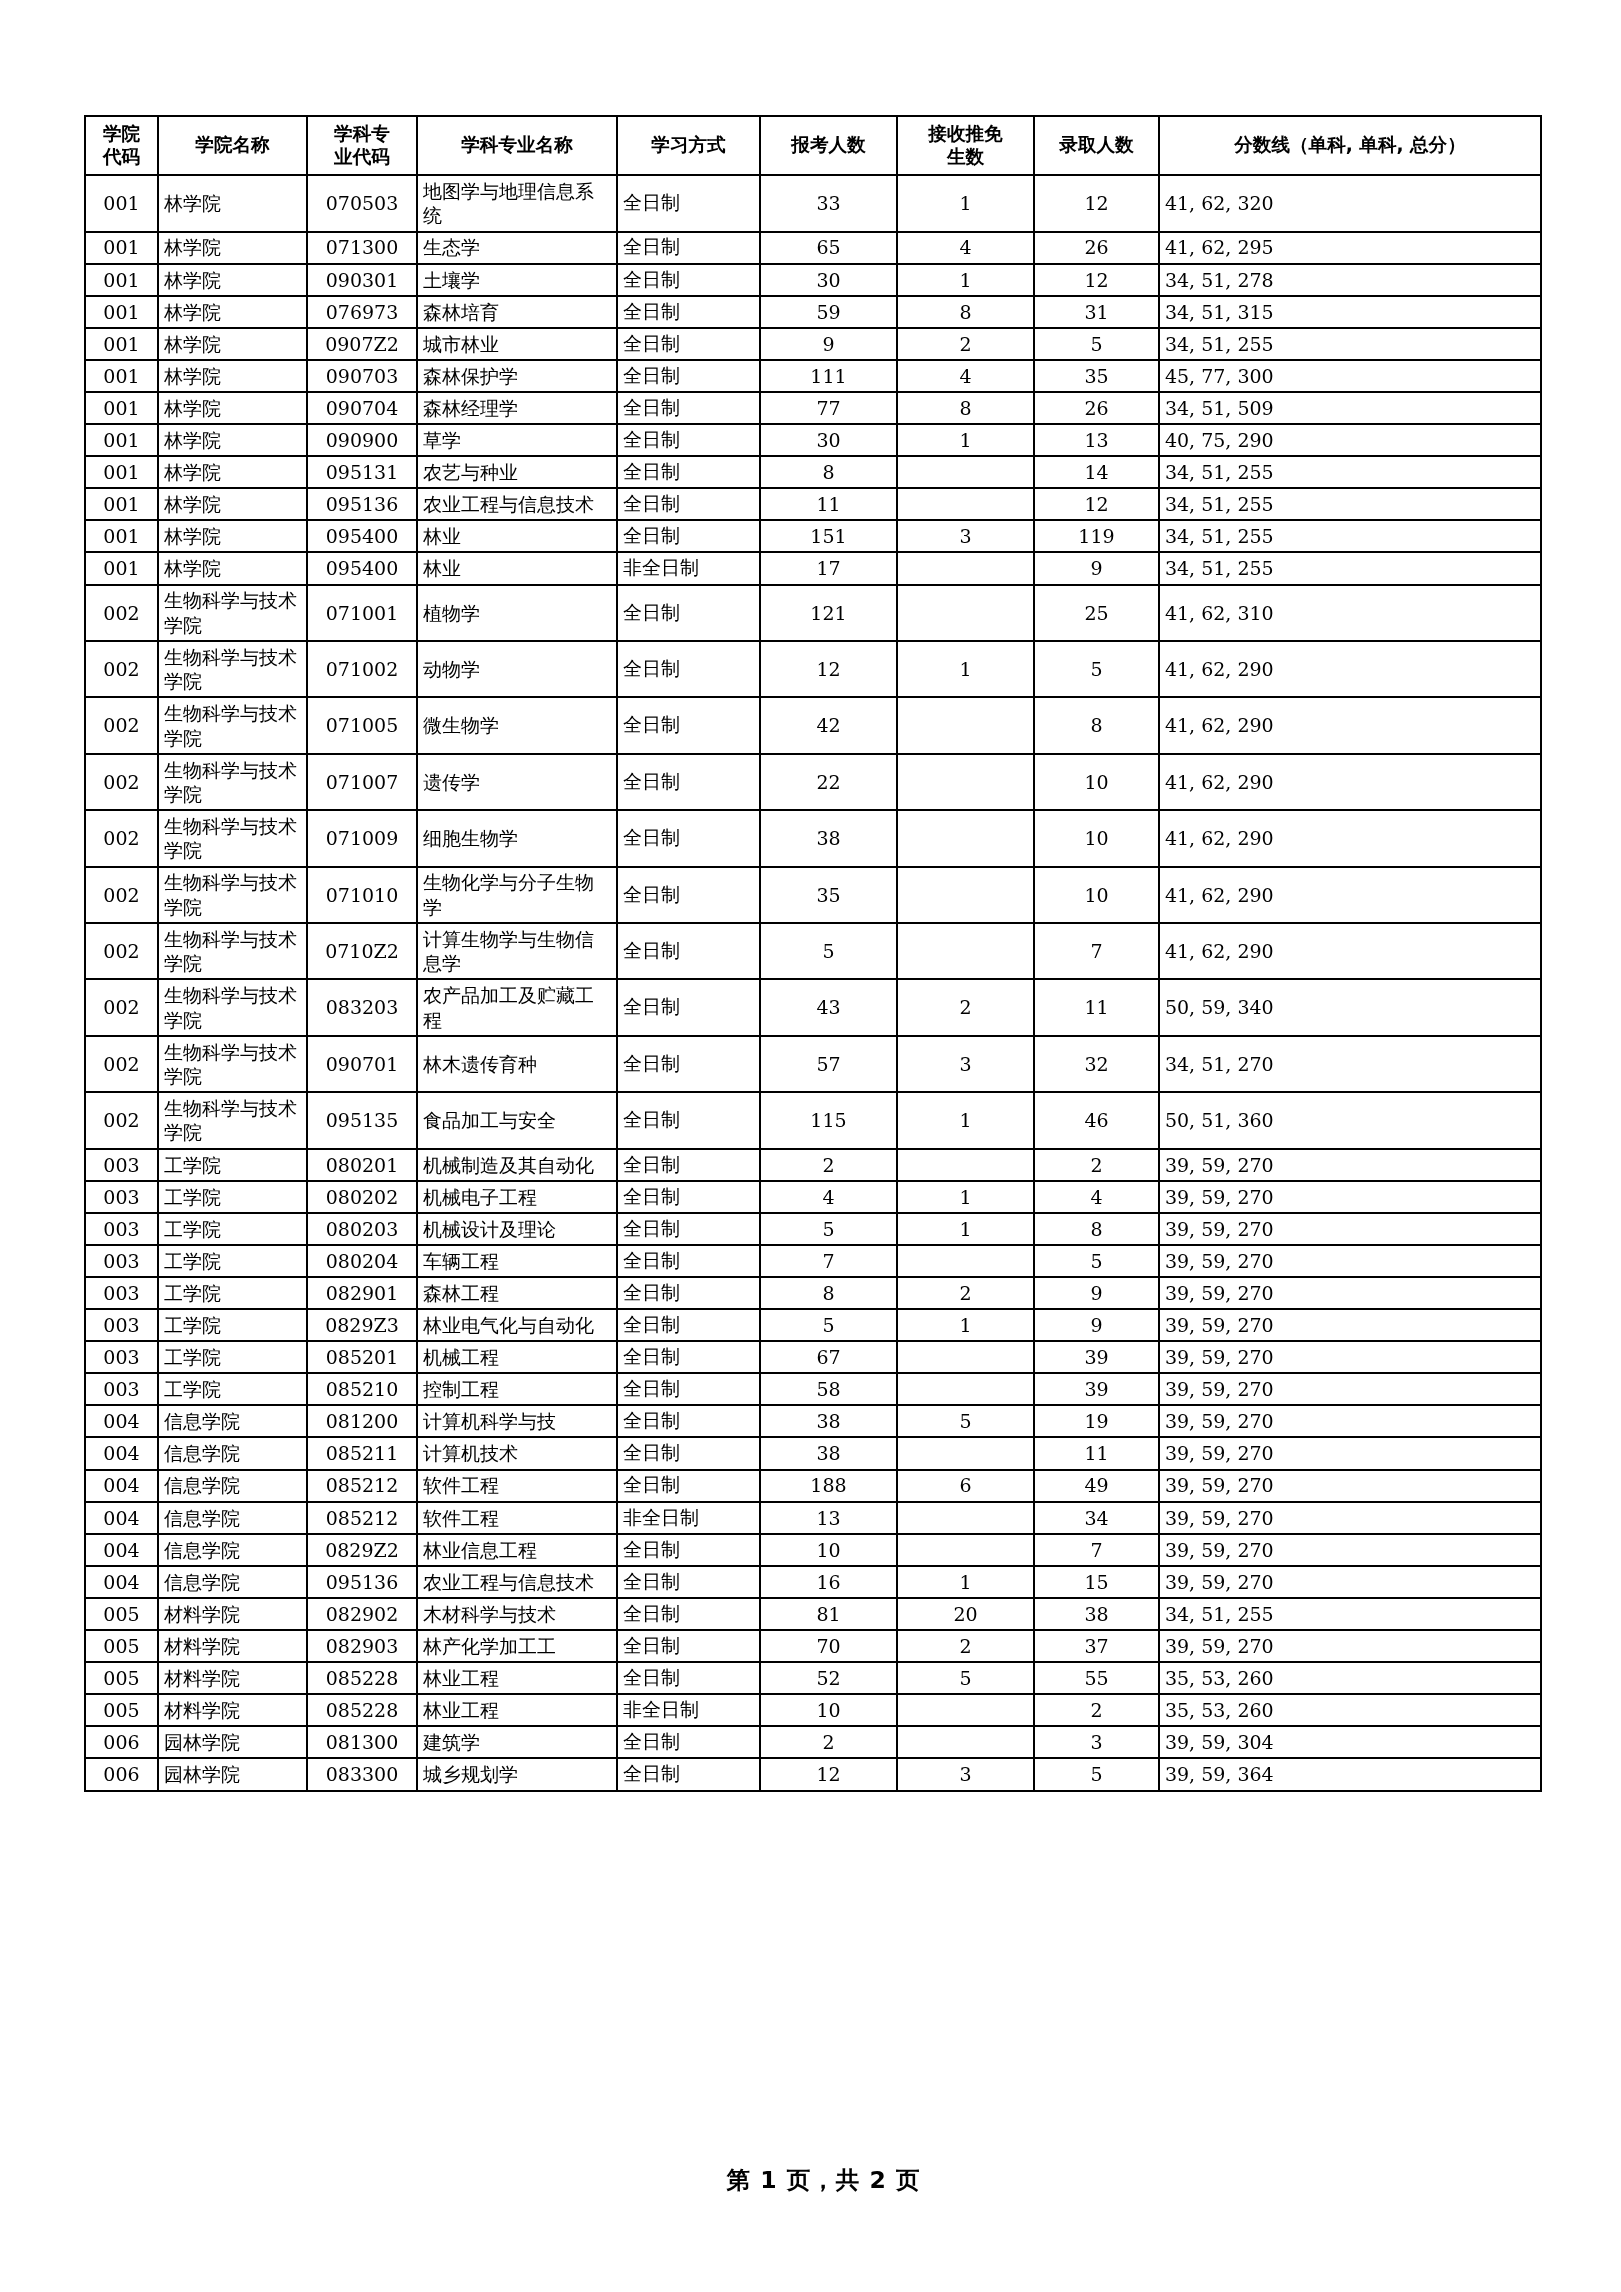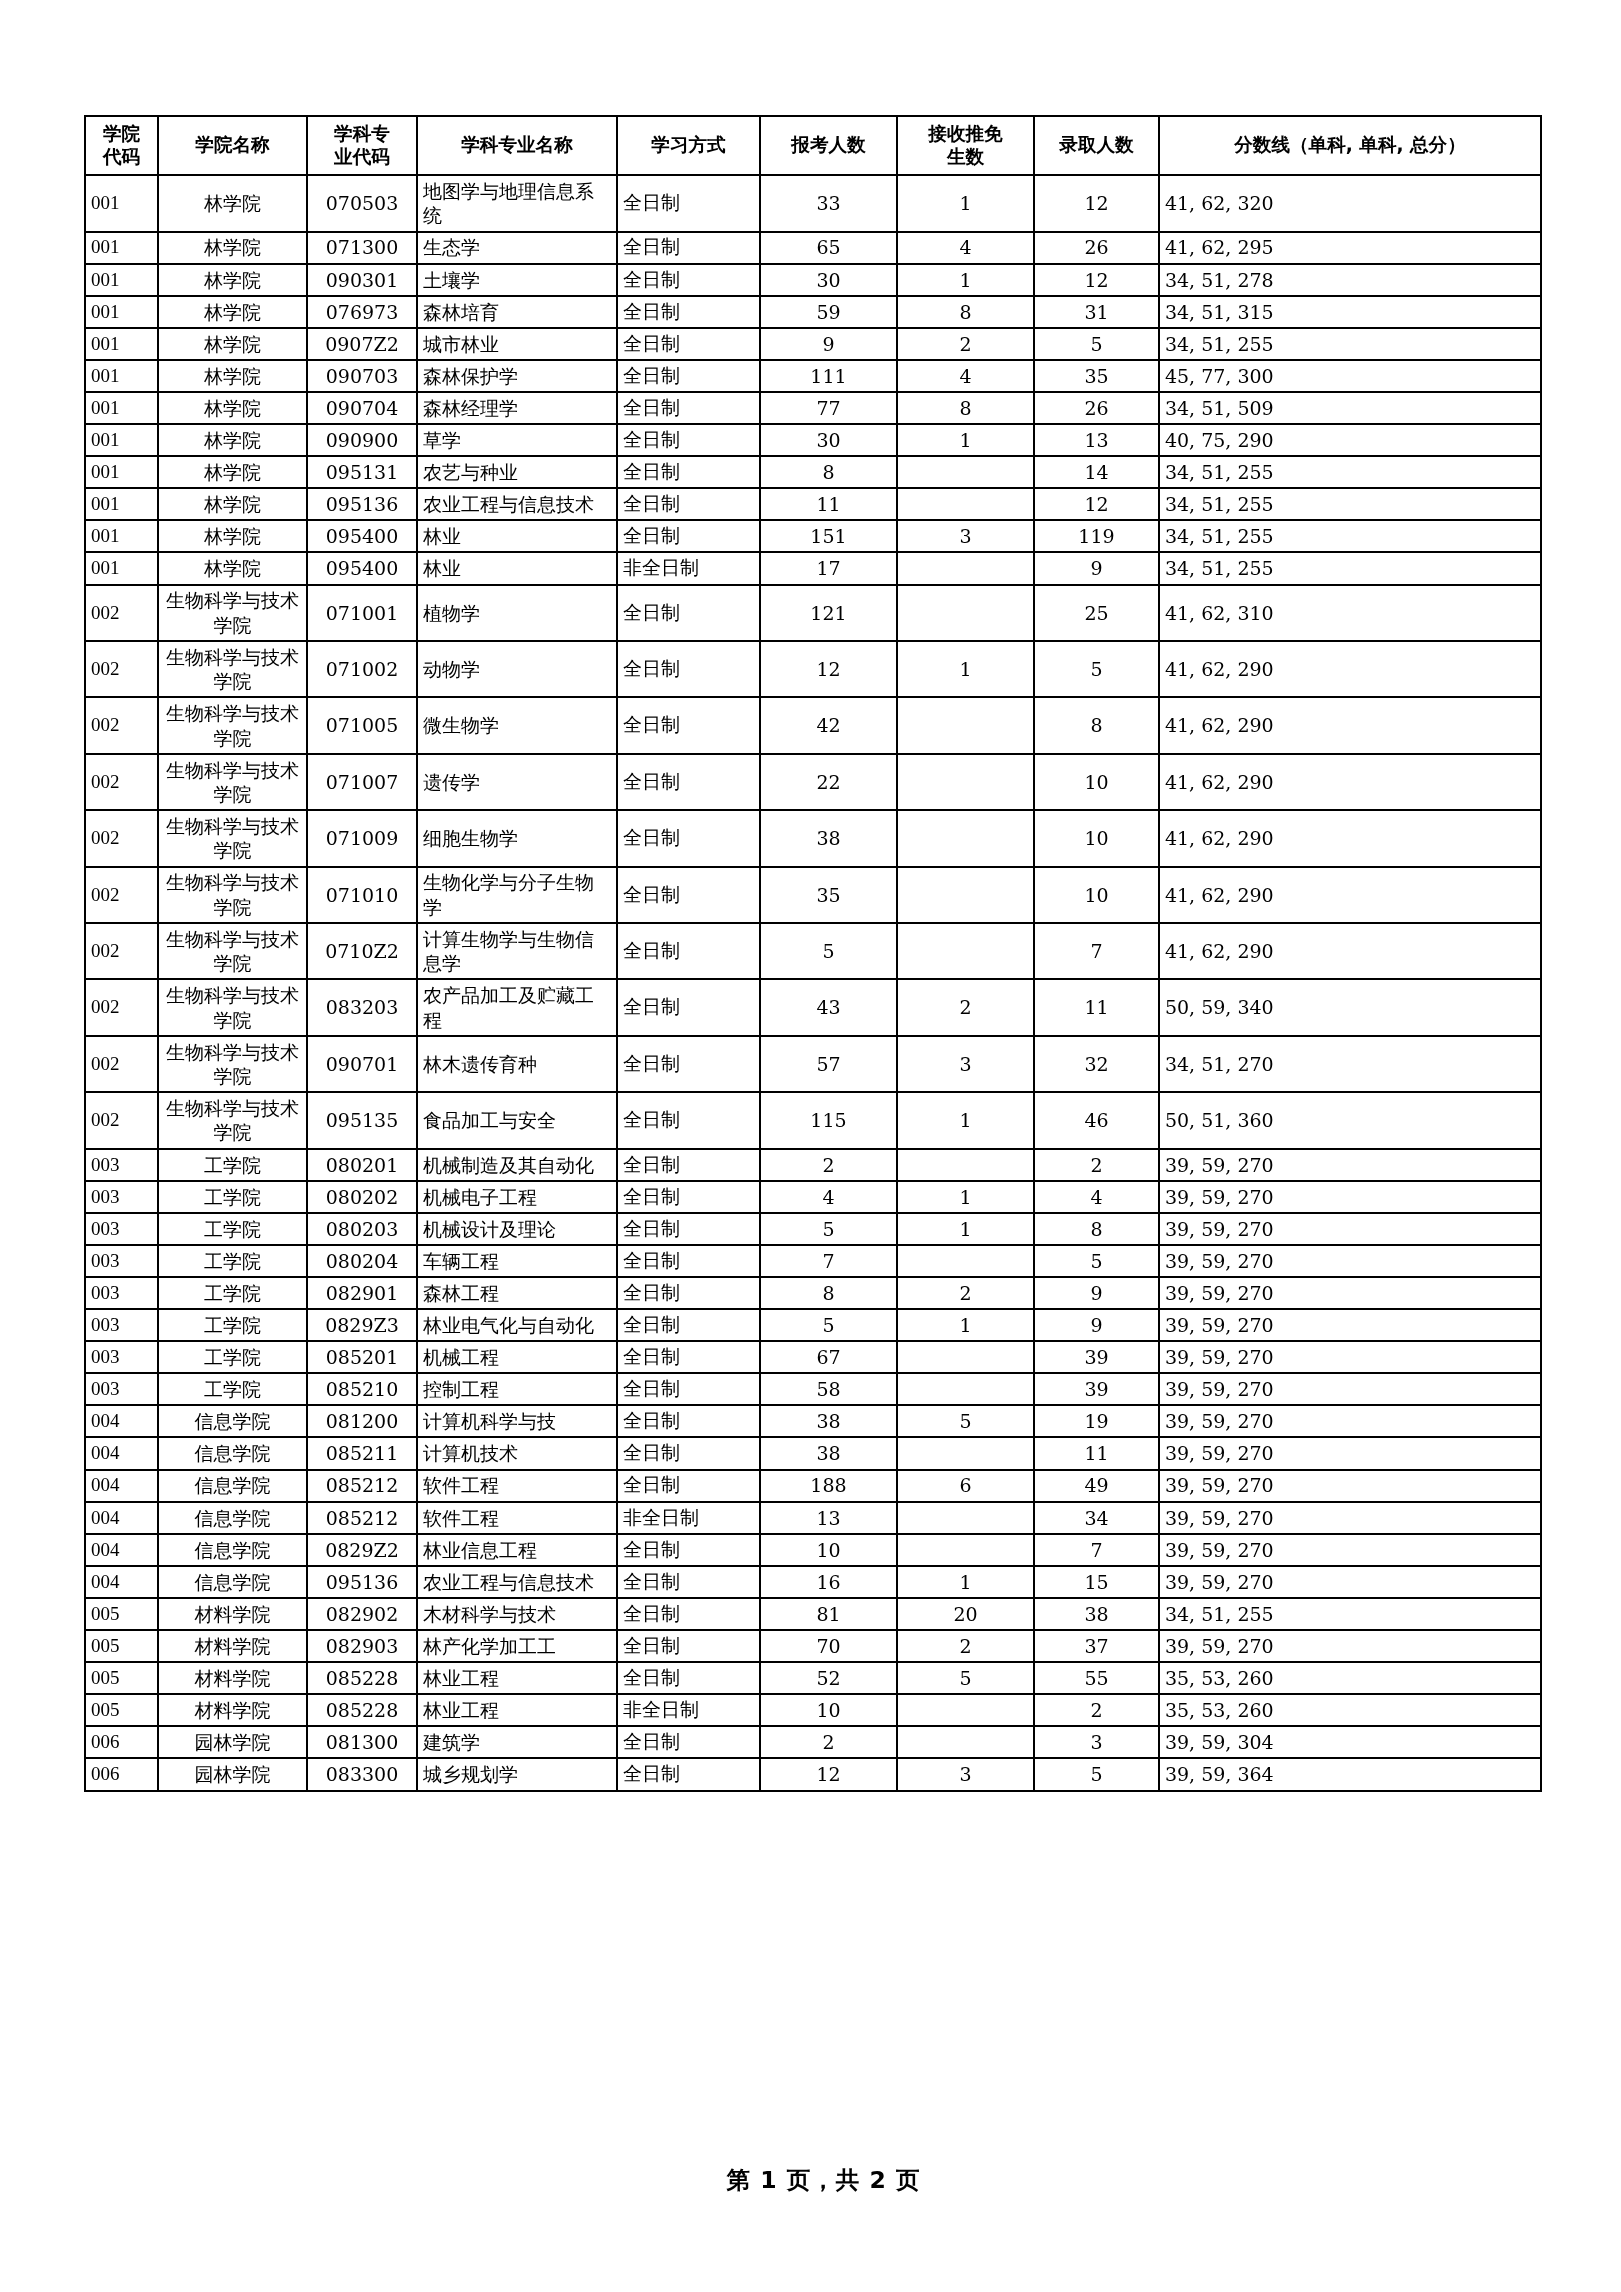--- a/index.html
+++ b/index.html
@@ -53,22 +53,22 @@
   col.c-code      { width: 73px; }
   col.c-name      { width: 149px; }
   col.c-major     { width: 110px; }
   col.c-majorname { width: 200px; }
   col.c-mode      { width: 143px; }
   col.c-apply     { width: 137px; }
   col.c-recommend { width: 137px; }
   col.c-admit     { width: 125px; }
   col.c-score     { width: 382px; }
 
-  td.col-code      { text-align: left; font-family: Liberation Serif, serif; }
-  td.col-name      { text-align: center; }
+  td.col-code      { text-align: center; }
+  td.col-name      { text-align: left; }
   td.col-major     { text-align: center; }
   td.col-majorname { text-align: left; }
   td.col-mode      { text-align: left; font-family: Liberation Serif, serif; }
   td.col-apply     { text-align: center; }
   td.col-recommend { text-align: center; }
   td.col-admit     { text-align: center; }
   td.col-score     { text-align: left; padding-left: 7.8px; }
 
   .footer {
     position: absolute;

